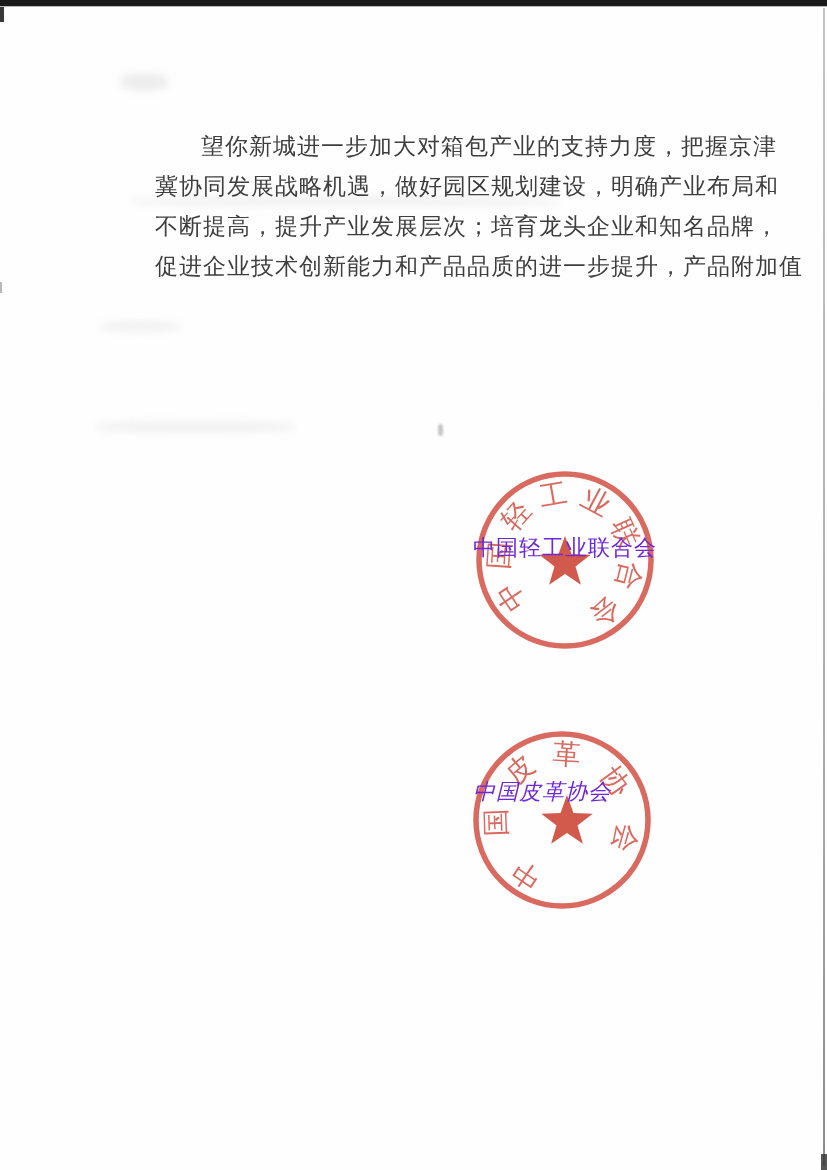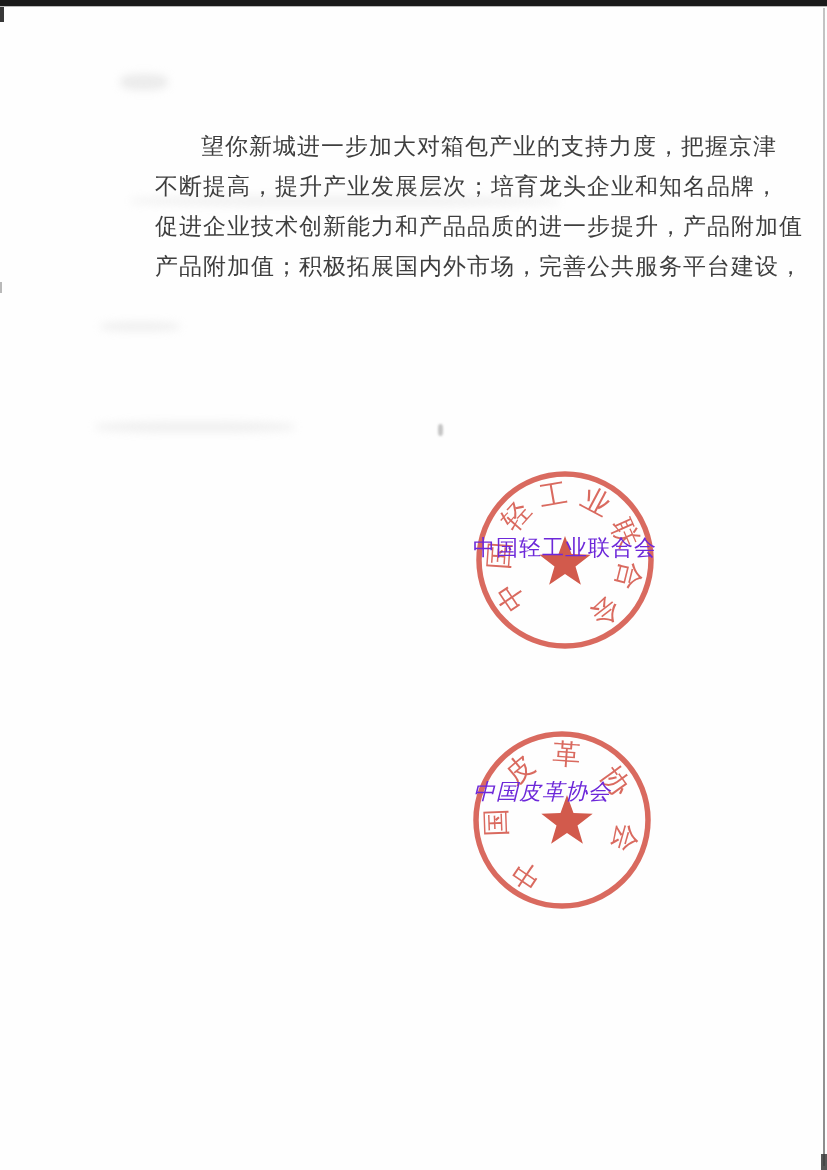--- a/index.html
+++ b/index.html
@@ -86,23 +86,23 @@
   <div class="scan-tick-left-top"></div>
   <div class="scan-tick-left-mid"></div>
   <div class="smudge smudge-a"></div>
   <div class="smudge smudge-b"></div>
   <div class="smudge smudge-c"></div>
   <div class="smudge smudge-d"></div>
   <div class="smudge smudge-e"></div>
 
   <div class="letter-body">
     <div class="body-line indent">望你新城进一步加大对箱包产业的支持力度，把握京津</div>
+    <div class="body-line">冀协同发展战略机遇，做好园区规划建设，明确产业布局和</div>
     <div class="body-line">不断提高，提升产业发展层次；培育龙头企业和知名品牌，</div>
     <div class="body-line">促进企业技术创新能力和产品品质的进一步提升，产品附加值</div>
-    <div class="body-line">产品附加值；积极拓展国内外市场，完善公共服务平台建设，</div>
   </div>
 
   <div class="sig-text sig1-name">中国轻工业联合会</div>
   <svg class="seal seal-1" viewBox="0 0 200 200" xmlns="http://www.w3.org/2000/svg">
       <circle cx="100" cy="100" r="86" fill="none" stroke="#d5564a" stroke-width="5.5"></circle>
       <text transform="translate(45.3 136.9) rotate(236)" text-anchor="middle" dominant-baseline="central" font-size="28" fill="#d5564a" font-family="&quot;Liberation Serif&quot;, serif">中</text>
       <text transform="translate(34.2 95.4) rotate(274)" text-anchor="middle" dominant-baseline="central" font-size="28" fill="#d5564a" font-family="&quot;Liberation Serif&quot;, serif">国</text>
       <text transform="translate(51.0 55.8) rotate(312)" text-anchor="middle" dominant-baseline="central" font-size="28" fill="#d5564a" font-family="&quot;Liberation Serif&quot;, serif">轻</text>
       <text transform="translate(88.5 35.0) rotate(350)" text-anchor="middle" dominant-baseline="central" font-size="28" fill="#d5564a" font-family="&quot;Liberation Serif&quot;, serif">工</text>
       <text transform="translate(131.0 41.7) rotate(28)" text-anchor="middle" dominant-baseline="central" font-size="28" fill="#d5564a" font-family="&quot;Liberation Serif&quot;, serif">业</text>

